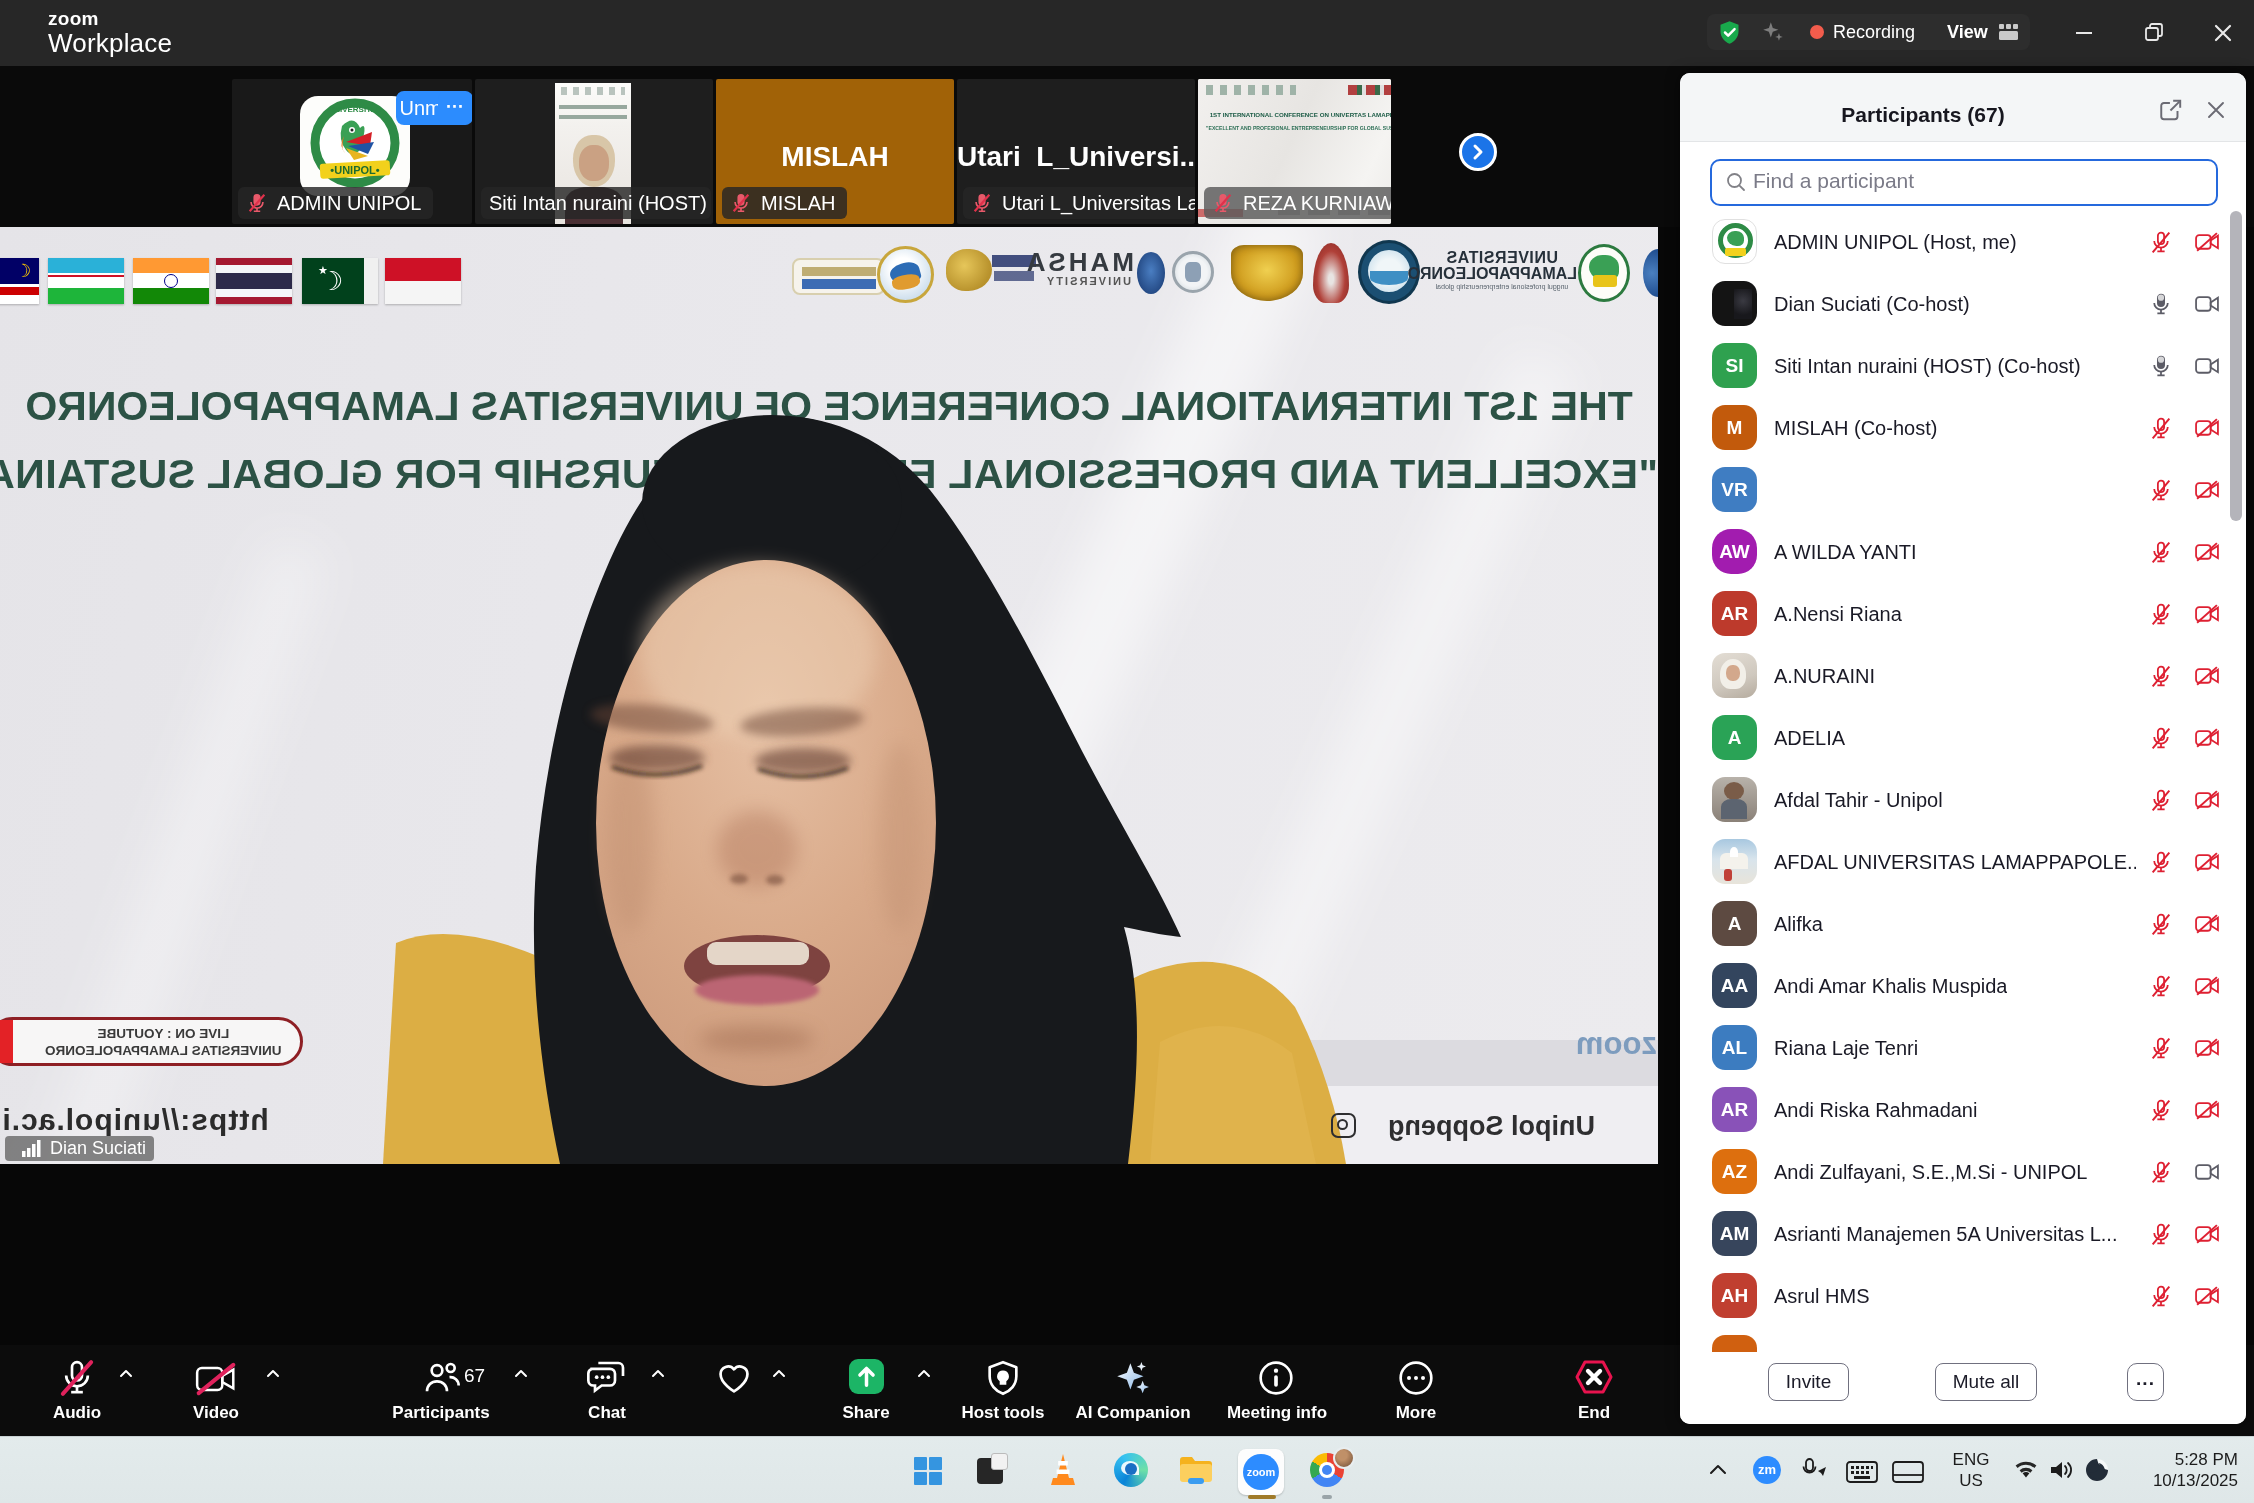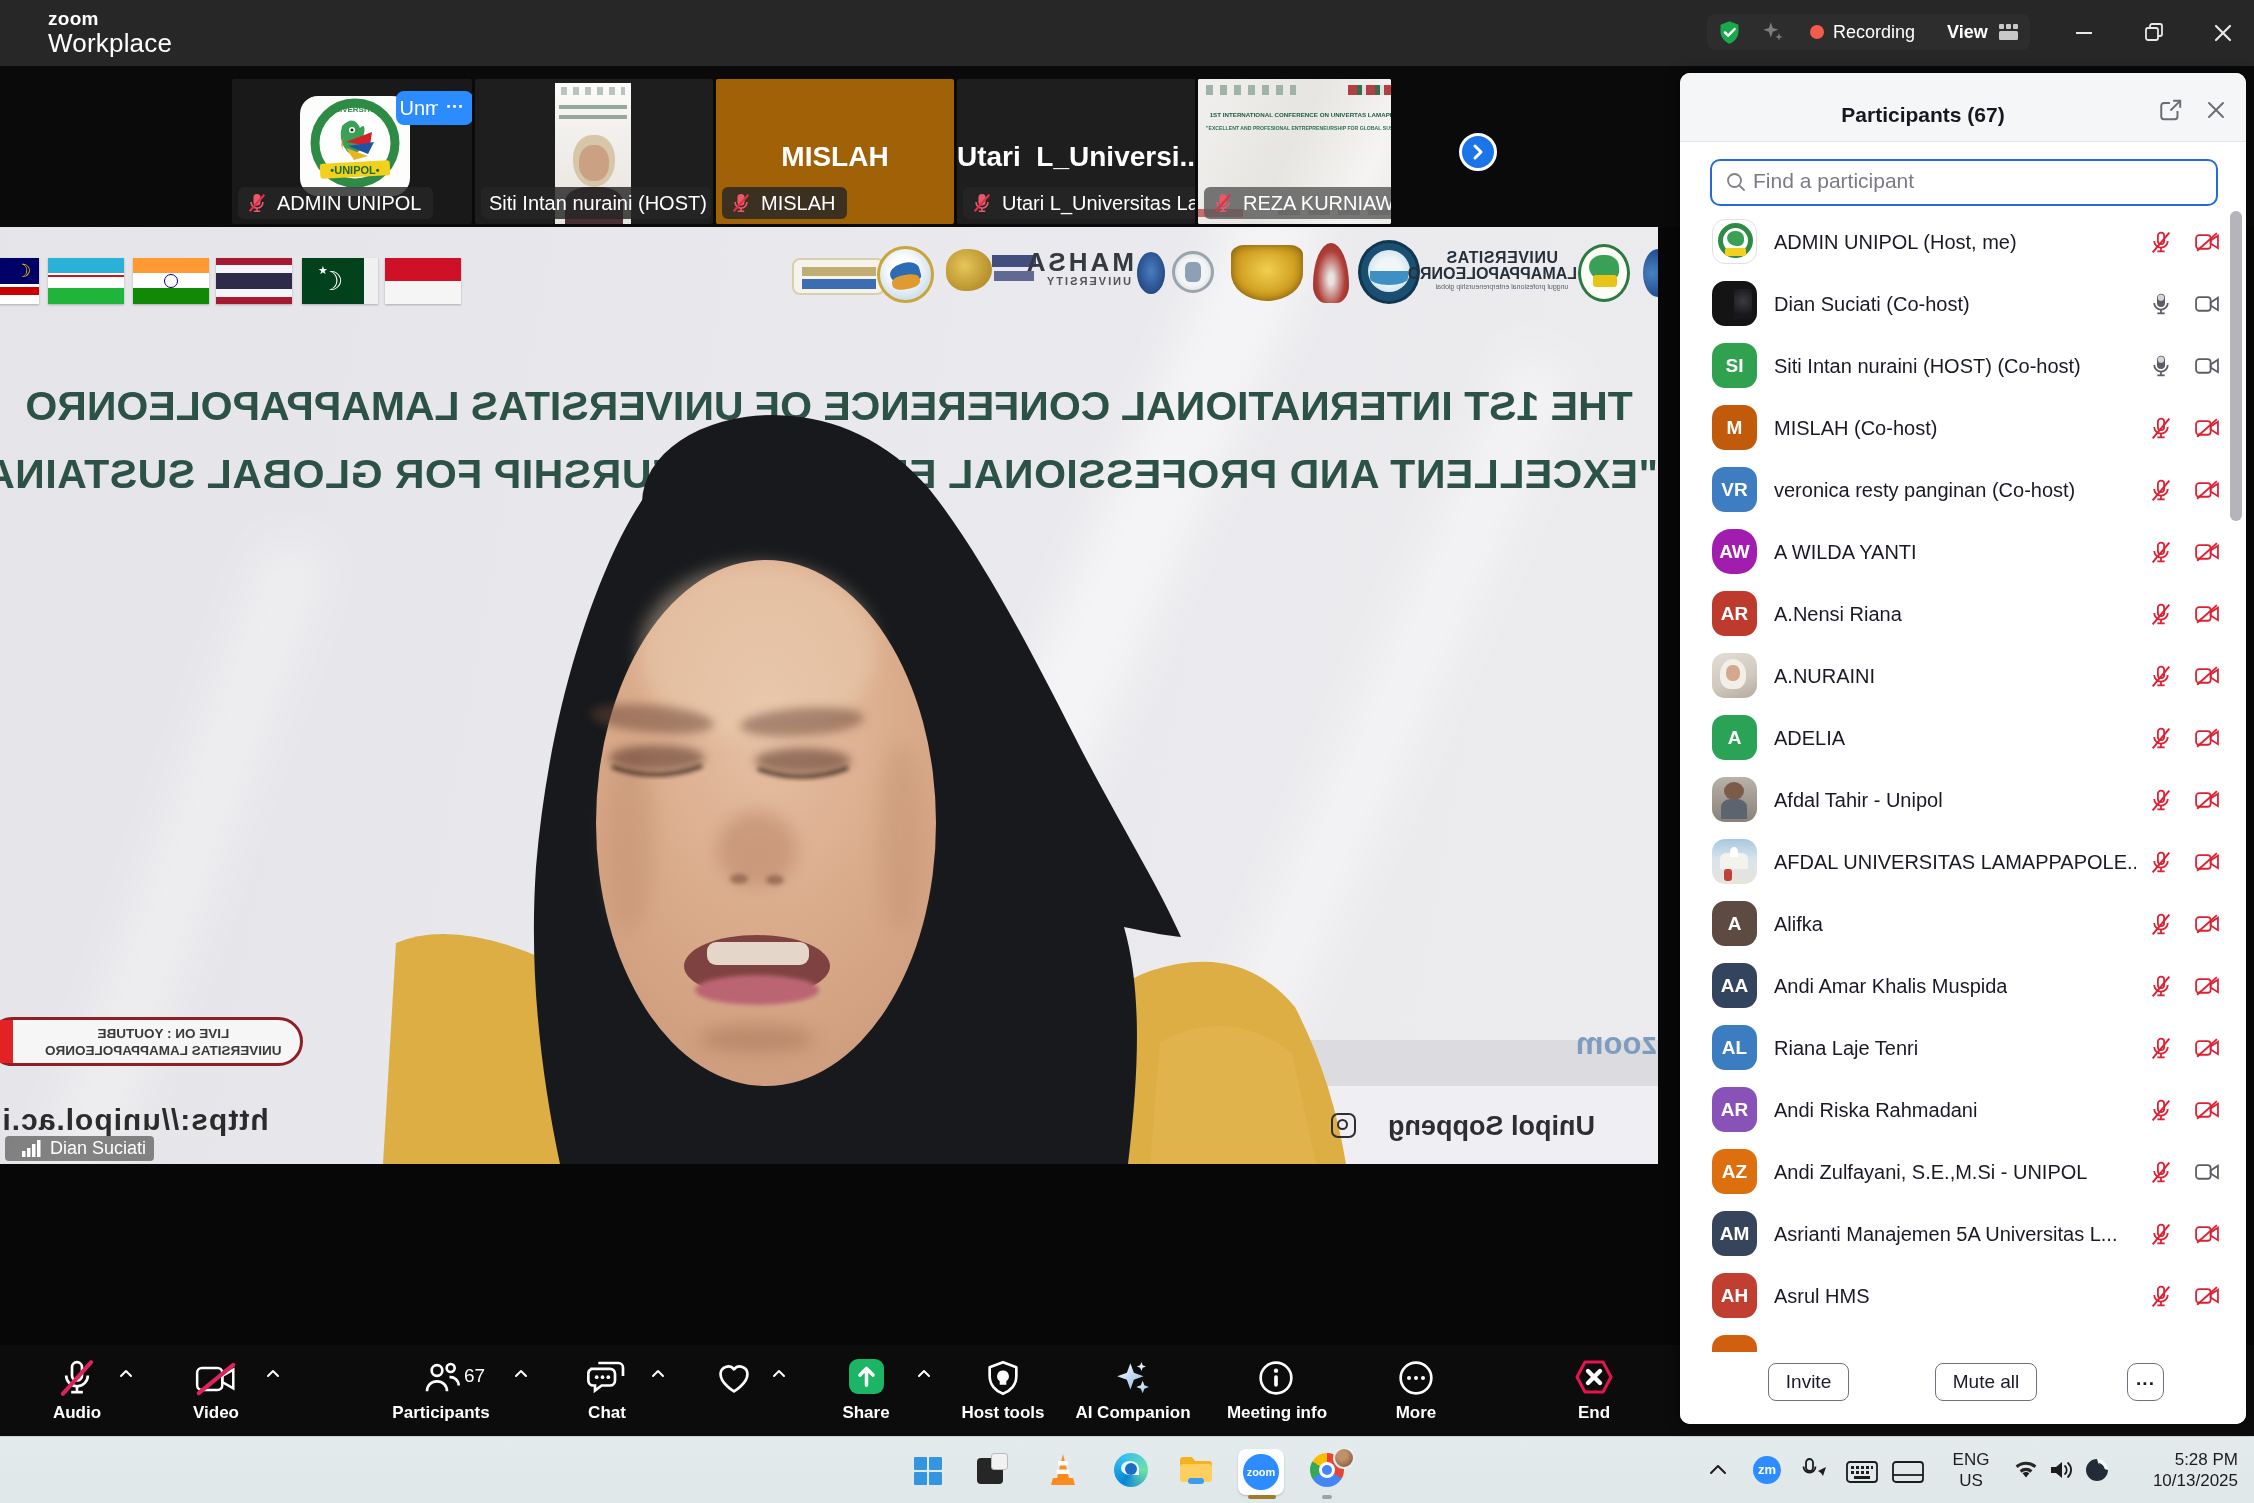--- a/index.html
+++ b/index.html
@@ -650,21 +650,20 @@
         <div class="pname">MISLAH (Co-host)</div>
         <svg class="rowico ri1" viewBox="0 0 24 24">
           <use href="#micoff"></use>
         </svg>
         <svg class="rowico ri2" viewBox="0 0 24 24">
           <use href="#camoff"></use>
         </svg>
       </div>
     <div class="prow" style="top:386px;">
         <div class="pav" style="background:#3f7dc2;">VR</div>
-        <div class="pname">veronica resty panginan (Co-host)</div>
         <svg class="rowico ri1" viewBox="0 0 24 24">
           <use href="#micoff"></use>
         </svg>
         <svg class="rowico ri2" viewBox="0 0 24 24">
           <use href="#camoff"></use>
         </svg>
       </div>
     <div class="prow" style="top:448px;">
         <div class="pav" style="background:#a21caf;border-radius:19px;">AW</div>
         <div class="pname">A WILDA YANTI</div>

